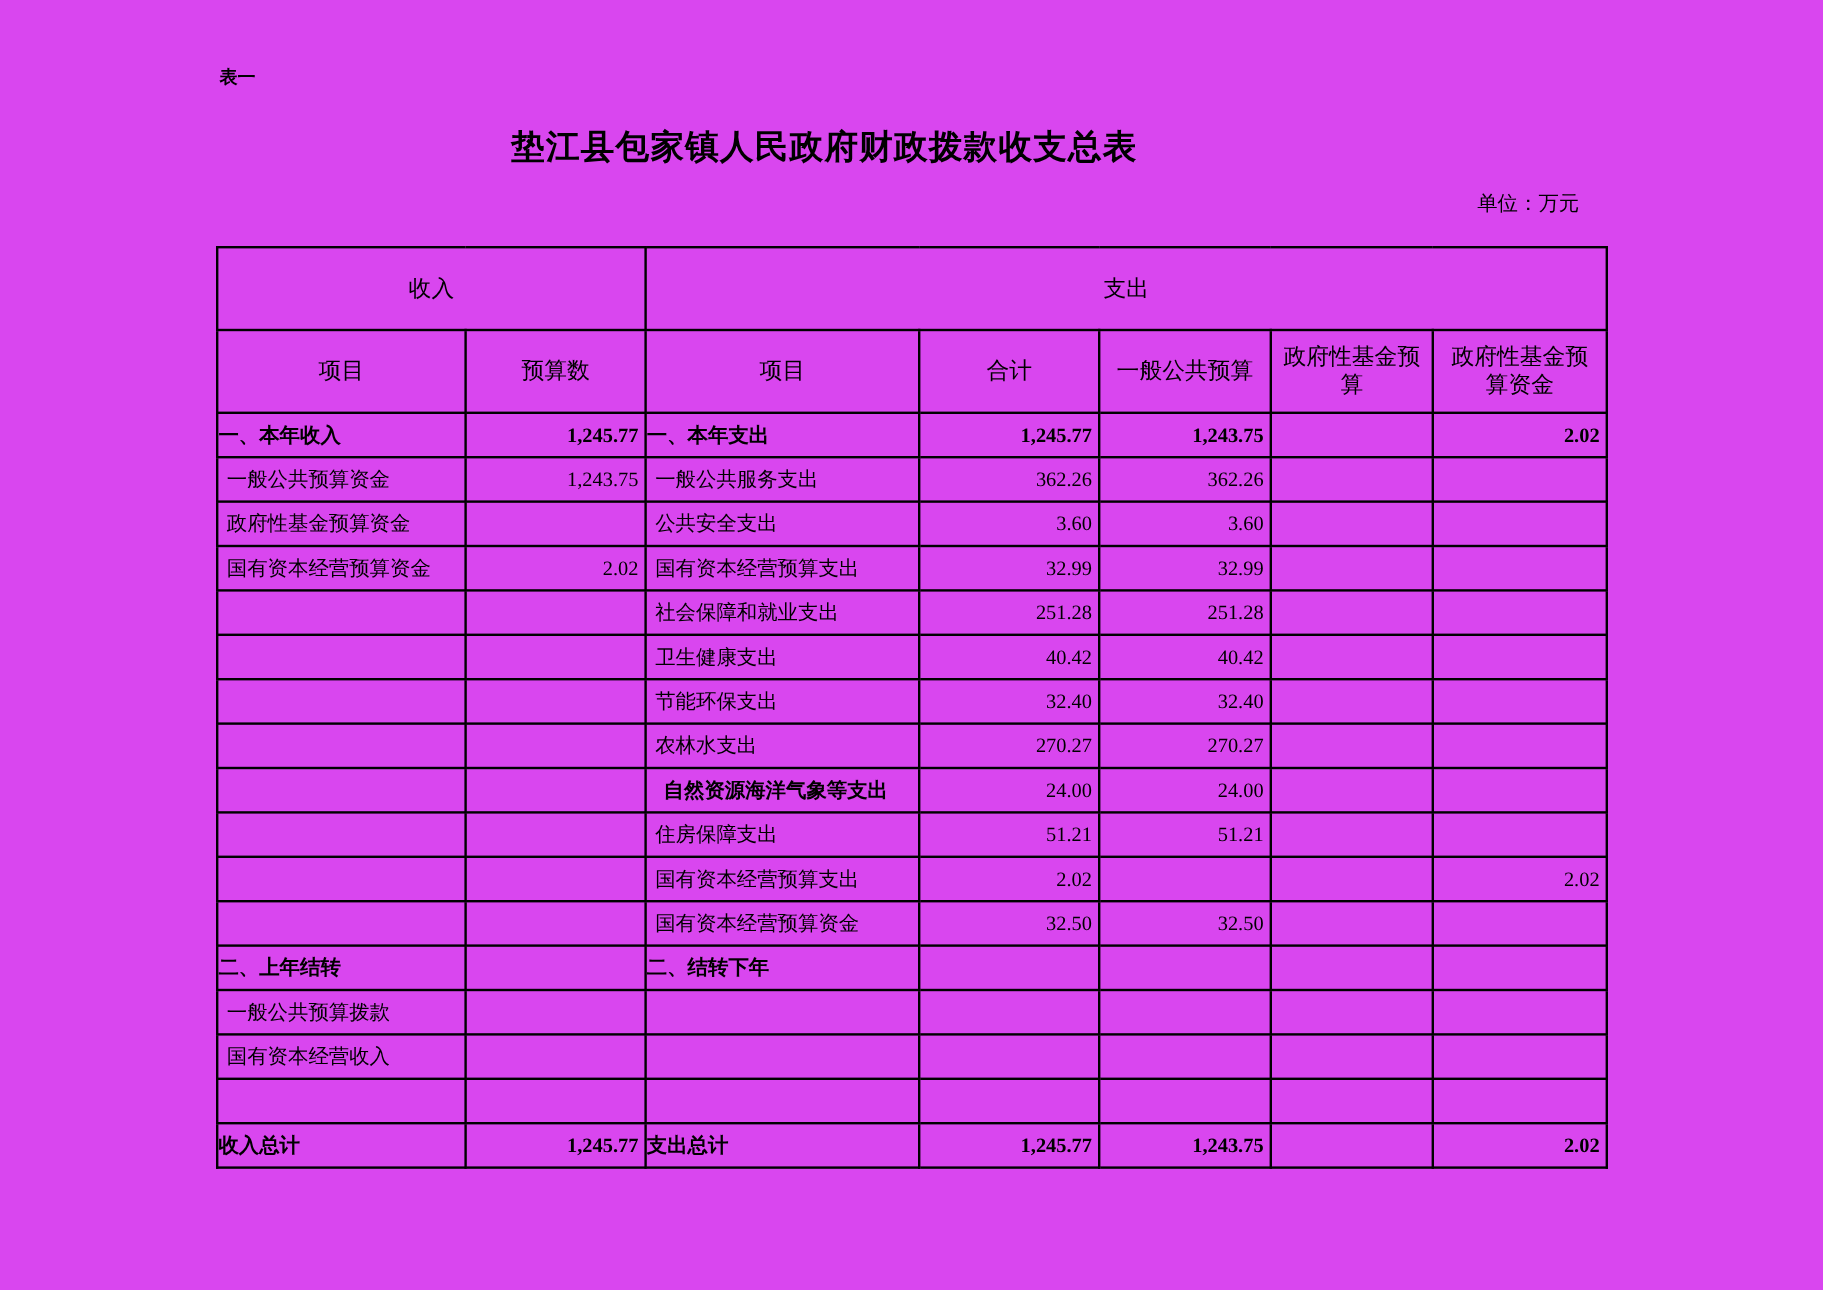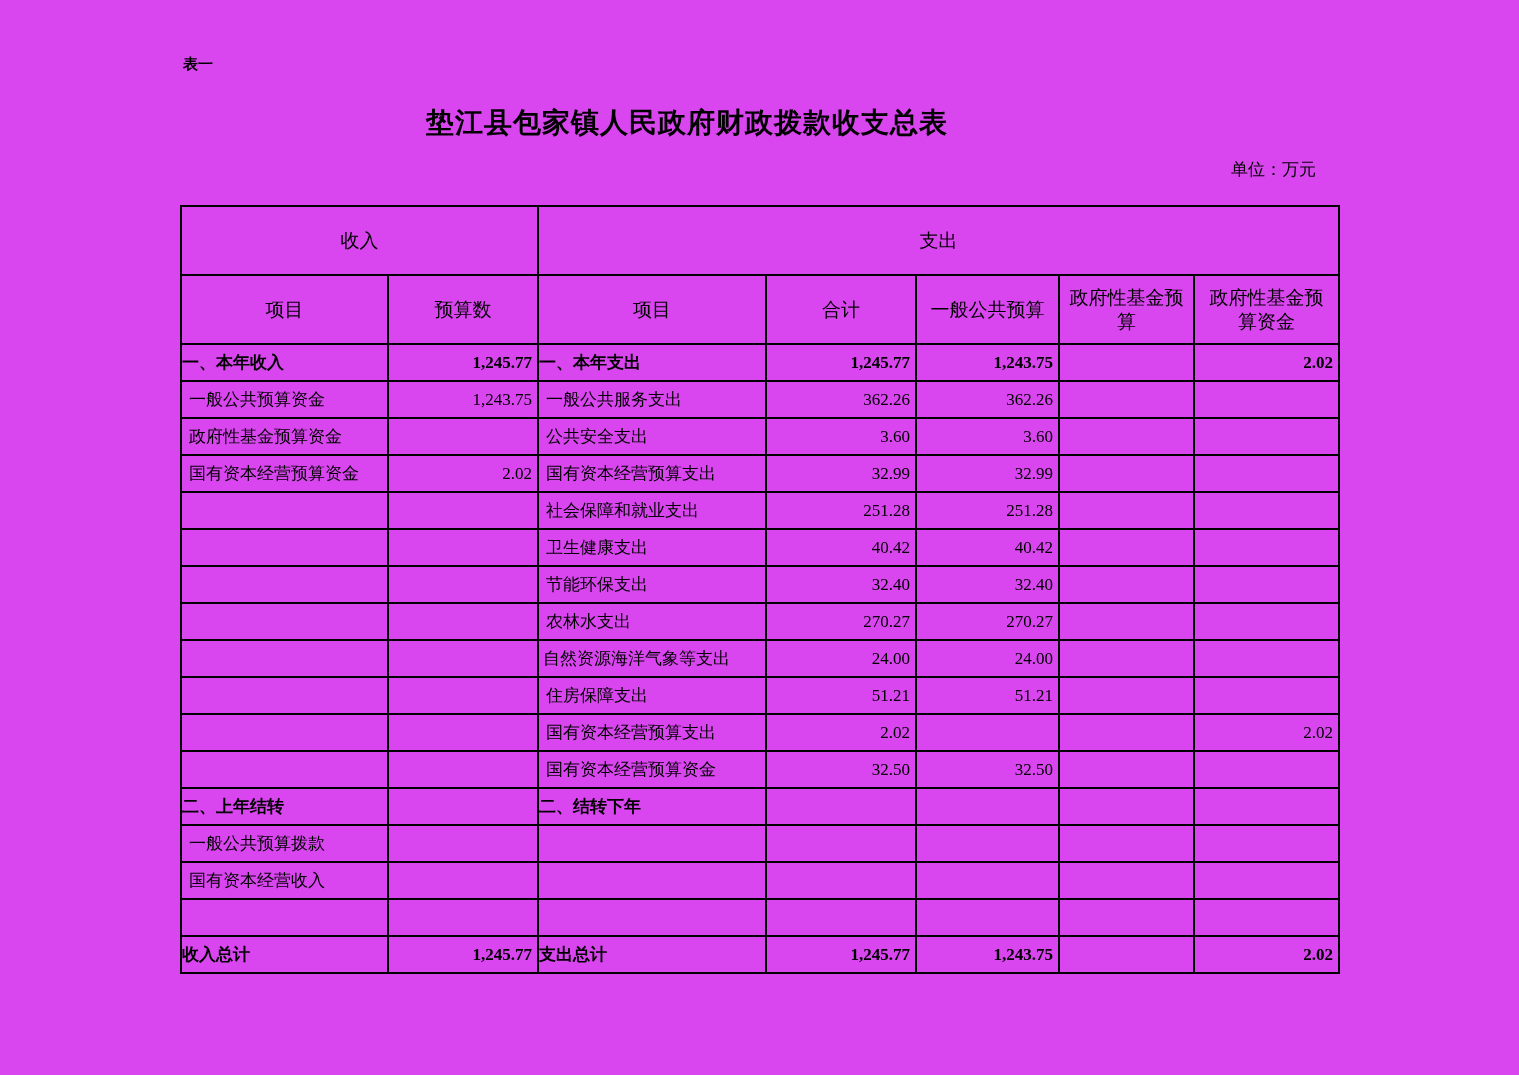--- a/index.html
+++ b/index.html
@@ -38,21 +38,21 @@
     border:2px solid #000;
     vertical-align:middle;
     font-weight:normal;
     overflow:hidden;
   }
   tr.group-row th { height:69px; font-size:19px; text-align:center; }
   tr.col-row th   { height:69px; font-size:19px; text-align:center; line-height:1.25; word-break:break-all; padding:0 6px; }
   tbody tr { height:37px; }
   td { font-size:17px; }
   td.item { text-align:left; padding-left:7px; }
-  td.item.indent { padding-left:4px; }
+  td.item.indent { padding-left:14px;font-weight:bold; }
   td.num  { text-align:right; padding-right:5px; }
   tr.section td, tr.total td { font-weight:bold; }
   tr.section td.item, tr.total td.item { text-align:left; padding-left:0;margin-left:23px; }
 </style>
 </head>
 <body>
 
 <div class="page">
 
   <div class="table-label">表一</div>

